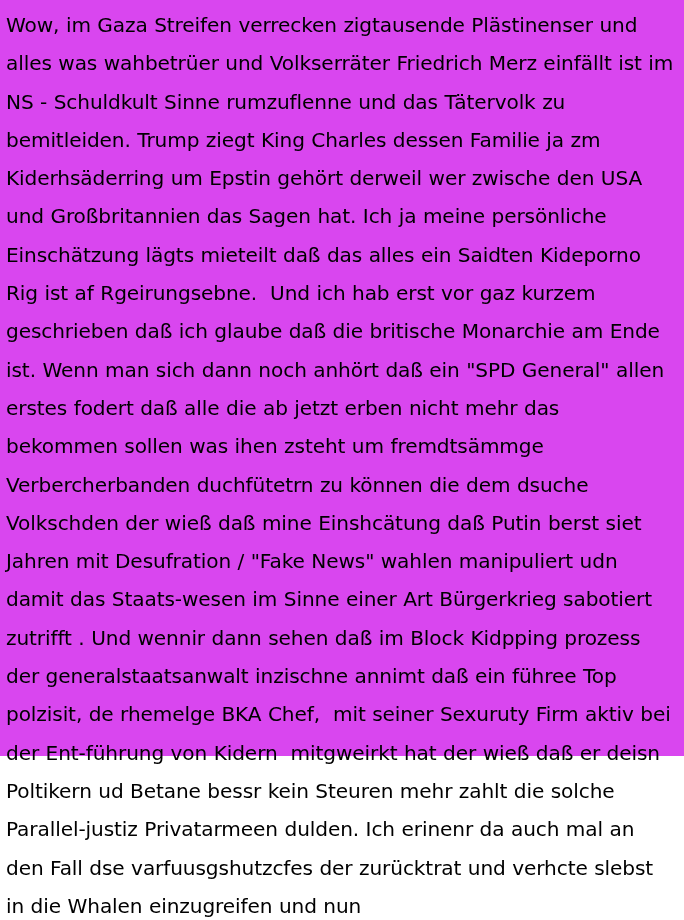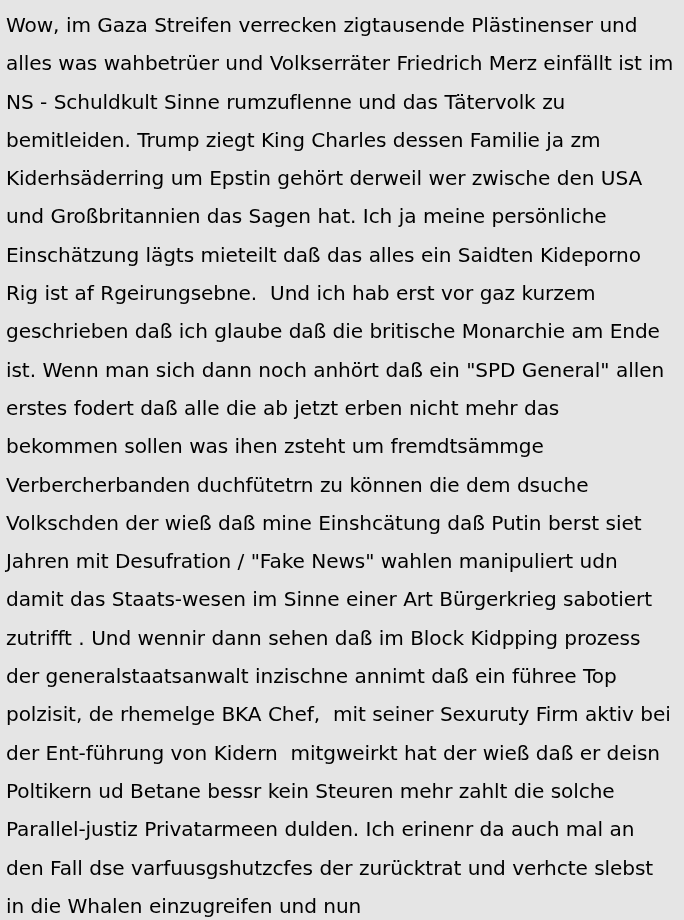--- a/index.html
+++ b/index.html
@@ -8,24 +8,24 @@
     background: #ffffff;
   }
   body {
     width: 684px;
     height: 920px;
     overflow: hidden;
     font-family: "DejaVu Sans", sans-serif;
   }
   .page {
     width: 684px;
-    height: 920px;
+    height: 756px;
     box-sizing: border-box;
     padding: 6px 8px 0 6px;
-    background: #e5e5e5;
+    background: #d946ef;
   }
   .body-text {
     color: #000000;
     font-family: "DejaVu Sans", sans-serif;
     font-size: 20.1px;
     line-height: 38.3px;
     letter-spacing: -0.1px;
     text-align: left;
     word-spacing: 0.2px;
     white-space: pre-wrap;

